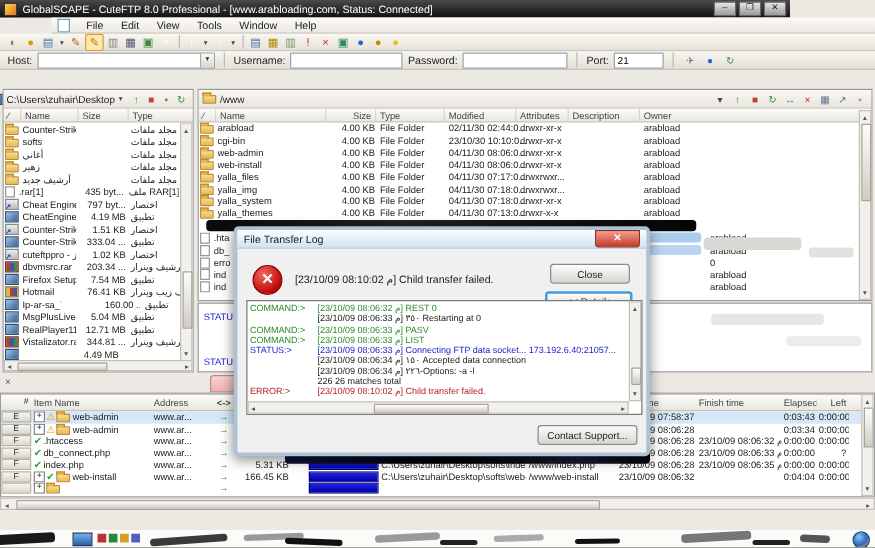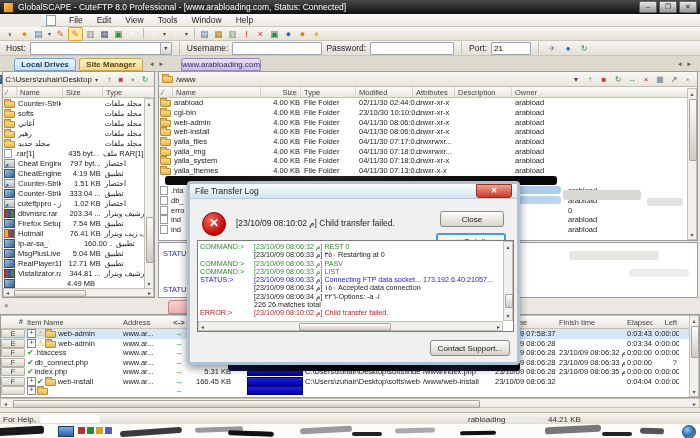--- a/index.html
+++ b/index.html
@@ -1,21 +1,21 @@
 <!DOCTYPE html>
 <html><head>
 <meta charset="utf-8">
 <style>
   html,body{margin:0;padding:0;background:#555;}
   .win{position:relative;width:700px;height:438px;overflow:hidden;background:#ece9e2;
        font-family:"Liberation Sans",sans-serif;font-size:8px;color:#1a1a1a;}
   .abs{position:absolute;}
 
   
-  .titlebar{left:0;top:0;width:700px;height:14px;background:linear-gradient(#4a4a4a,#101010);
+  .titlebar{left:0;top:0;width:632px;height:14px;background:linear-gradient(#4a4a4a,#101010);
             color:#fff;display:flex;align-items:center;padding:0 3px;box-sizing:border-box;}
   .appicon{width:9px;height:9px;background:linear-gradient(135deg,#ffd24a,#e07820);border:1px solid #333;margin-right:4px;}
   .titletext{font-size:8.5px;white-space:nowrap;}
   .winbtns{margin-left:auto;display:flex;gap:2px;}
   .wb{width:16px;height:10px;background:linear-gradient(#e8e8e8,#9a9a9a);color:#222;border:1px solid #666;
       font-size:7px;line-height:9px;text-align:center;border-radius:1px;}
 
   
   .menubar{left:0;top:14px;width:700px;height:13px;background:linear-gradient(#fbfaf7,#ece9e0);
            border-bottom:1px solid #c9c5ba;display:flex;align-items:center;padding-left:3px;box-sizing:border-box;margin-left:41px;}
@@ -249,27 +249,20 @@
     <span class="cl">Port:</span>
     <input class="cin" style="width: 34px; font-size: 8px; padding: 0px 2px;" value="21">
     <span class="vsep"></span>
     <span style="display:flex;gap:4px;">
       <span class="pai"><span style="color: rgb(122, 122, 138);">✈</span></span>
         <span class="pai"><span style="color: rgb(34, 102, 204);">●</span></span>
         <span class="pai"><span style="color: rgb(61, 138, 74);">↻</span></span>
     </span>
   </div>
 
-  <div class="abs tabsrow">
-    <span class="tab tab-local">Local Drives</span>
-    <span class="tab tab-site">Site Manager</span>
-    <span class="tabarrows" style="left:150px;">◂ ▸</span>
-    <span class="tab tab-remote">www.arabloading.com</span>
-    <span class="tabarrows" style="left:678px;">◂ ▸</span>
-  </div>
 
   <div class="abs pane" style="left:2px;top:71px;width:153px;height:227px;">
     <div class="addrbar">
       <span class="fi fi-app" style="margin:0;"></span>
       <span class="addrtxt">C:\Users\zuhair\Desktop</span>
       <span style="font-size:6px;color:#444;">▾</span>
       <span style="display:flex;margin-left:2px;">
         <span class="pai"><span style="color: rgb(42, 138, 42);">↑</span></span>
           <span class="pai"><span style="color: rgb(192, 64, 64);">■</span></span>
           <span class="pai"><span style="color: rgb(160, 106, 48);">▪</span></span>
@@ -307,21 +300,21 @@
 
         <div class="row" style="height:10px;">
           <span class="fi fi-folder"></span>
           <span style="width:44px;overflow:hidden;">زهير</span>
           <span style="width:40px;text-align:right;overflow:hidden;"></span>
           <span style="width:40px;overflow:hidden;padding-left:4px;">مجلد ملفات</span>
         </div>
 
         <div class="row" style="height:10px;">
           <span class="fi fi-folder"></span>
-          <span style="width:44px;overflow:hidden;">مجلد جديد</span>
+          <span style="width:44px;overflow:hidden;">أرشيف جديد</span>
           <span style="width:40px;text-align:right;overflow:hidden;"></span>
           <span style="width:40px;overflow:hidden;padding-left:4px;">مجلد ملفات</span>
         </div>
 
         <div class="row" style="height:10px;">
           <span class="fi fi-doc"></span>
           <span style="width:44px;overflow:hidden;">.rar[1]</span>
           <span style="width:40px;text-align:right;overflow:hidden;">435 byt...</span>
           <span style="width:40px;overflow:hidden;padding-left:4px;">ملف RAR[1] ?</span>
         </div>
@@ -883,27 +876,20 @@
 
       <div class="scroll" style="position:absolute;left:0;bottom:0;width:305px;height:10px;">
         <span style="position:absolute;left:2px;top:1px;font-size:6px;color:#555;">◂</span>
         <div class="thumb" style="left:100px;top:1px;width:90px;height:6px;"></div>
         <span style="position:absolute;right:2px;top:1px;font-size:6px;color:#555;">▸</span>
       </div>
     </div>
     <div class="dbtn" style="left:240px;top:156px;width:80px;">Contact Support...</div>
   </div>
 
-  <div class="abs" style="left:0;top:412px;width:700px;height:12px;background:linear-gradient(#f6f5f1,#e2ded3);border-top:1px solid #b8b4a8;box-sizing:border-box;">
-    <span style="position:absolute;left:3px;top:2px;font-size:8px;color:#333;">For Help,</span>
-    <span style="position:absolute;left:468px;top:2px;font-size:8px;color:#333;">rabloading</span>
-    <span style="position:absolute;left:548px;top:2px;font-size:8px;color:#333;">44.21 KB</span>
-    <div class="smudge" style="left:40px;top:2px;width:60px;height:8px;background:#fdfdfb;"></div>
-    <div class="smudge" style="left:505px;top:4px;width:36px;height:5px;background:#eceae4;"></div>
-  </div>
 
   <div class="abs" style="left:0;top:424px;width:700px;height:14px;background:#fbfbf9;overflow:hidden;">
     <div class="smudge" style="left:-6px;top:3px;width:50px;height:8px;background:#1a1a1a;transform:rotate(-3deg);"></div>
     <span class="abs" style="left:58px;top:2px;width:14px;height:9px;background:linear-gradient(#7ab0e8,#2a5ea8);border:1px solid #1a3a6a;"></span>
     <span class="abs" style="left:78px;top:3px;width:7px;height:7px;background:#c03030;"></span>
     <span class="abs" style="left:87px;top:3px;width:7px;height:7px;background:#2a8a3a;"></span>
     <span class="abs" style="left:96px;top:3px;width:7px;height:7px;background:#d8a020;"></span>
     <span class="abs" style="left:105px;top:3px;width:7px;height:7px;background:#5060c0;"></span>
     <div class="smudge" style="left:120px;top:5px;width:62px;height:6px;background:#3a3a3a;transform:rotate(-4deg);"></div>
     <div class="smudge" style="left:195px;top:3px;width:48px;height:5px;background:#999;transform:rotate(-2deg);"></div>

